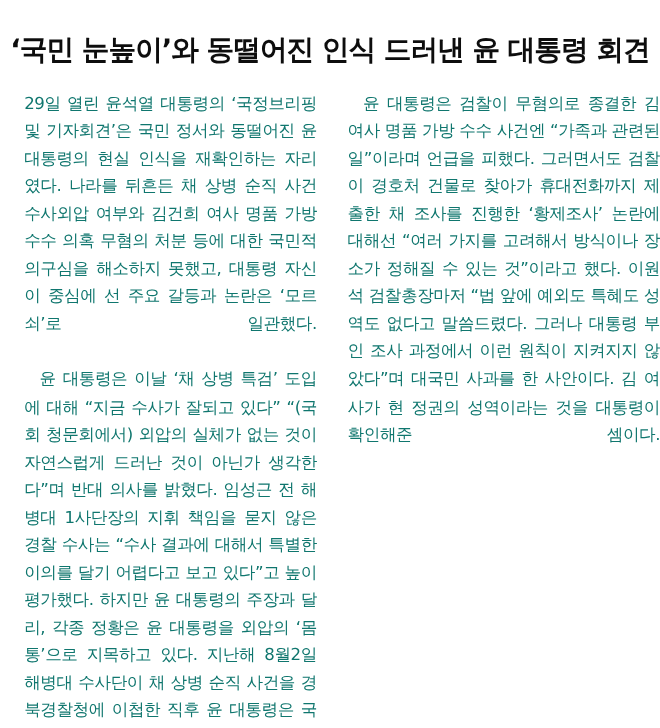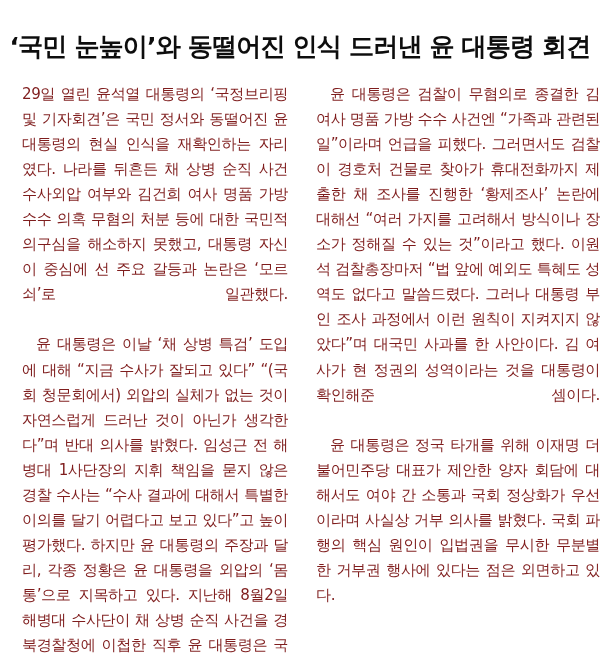--- a/index.html
+++ b/index.html
@@ -78,21 +78,21 @@
   }
 
   .para {
     font-size: 15.1px;
     line-height: 25.05px;
     text-align: justify;
     text-justify: inter-character;
     word-break: break-all;
     letter-spacing: -0.42px;
     margin: 0;
-    color: #7f1d1d;
+    color: #0f766e;
     text-indent: 14px;
     font-weight: 400;
   }
   .para.first {
     text-indent: 0;
   }
   .para + .para {
     margin-top: 0;
   }
 
@@ -114,19 +114,18 @@
 
     <div class="col col-left">
       <p class="para first">29일 열린 윤석열 대통령의 ‘국정브리핑 및 기자회견’은 국민 정서와 동떨어진 윤 대통령의 현실 인식을 재확인하는 자리였다. 나라를 뒤흔든 채 상병 순직 사건 수사외압 여부와 김건희 여사 명품 가방 수수 의혹 무혐의 처분 등에 대한 국민적 의구심을 해소하지 못했고, 대통령 자신이 중심에 선 주요 갈등과 논란은 ‘모르쇠’로 일관했다.</p>
       <p class="para">윤 대통령은 이날 ‘채 상병 특검’ 도입에 대해 “지금 수사가 잘되고 있다” “(국회 청문회에서) 외압의 실체가 없는 것이 자연스럽게 드러난 것이 아닌가 생각한다”며 반대 의사를 밝혔다. 임성근 전 해병대 1사단장의 지휘 책임을 묻지 않은 경찰 수사는 “수사 결과에 대해서 특별한 이의를 달기 어렵다고 보고 있다”고 높이 평가했다. 하지만 윤 대통령의 주장과 달리, 각종 정황은 윤 대통령을 외압의 ‘몸통’으로 지목하고 있다. 지난해 8월2일 해병대 수사단이 채 상병 순직 사건을 경북경찰청에 이첩한 직후 윤 대통령은 국방부 장관과 국방비서관, 국방부 차관과 모두 7차례 통화했다. 이날 박정훈 대령은 보직 해임되고 집단항명수괴 혐의로 입건됐으며 사건 기록은 회수됐다. 윤 대통령의 개입 의혹이 뚜렷해지는 마당에, “외압 실체가 없다”는 주장은 되레 수사 가이드라인처럼 비친다.</p>
     </div>
 
     <div class="col-gap"></div>
 
     <div class="col col-right">
       <p class="para">윤 대통령은 검찰이 무혐의로 종결한 김 여사 명품 가방 수수 사건엔 “가족과 관련된 일”이라며 언급을 피했다. 그러면서도 검찰이 경호처 건물로 찾아가 휴대전화까지 제출한 채 조사를 진행한 ‘황제조사’ 논란에 대해선 “여러 가지를 고려해서 방식이나 장소가 정해질 수 있는 것”이라고 했다. 이원석 검찰총장마저 “법 앞에 예외도 특혜도 성역도 없다고 말씀드렸다. 그러나 대통령 부인 조사 과정에서 이런 원칙이 지켜지지 않았다”며 대국민 사과를 한 사안이다. 김 여사가 현 정권의 성역이라는 것을 대통령이 확인해준 셈이다.</p>
-      <p class="para">윤 대통령은 정국 타개를 위해 이재명 더불어민주당 대표가 제안한 양자 회담에 대해서도 여야 간 소통과 국회 정상화가 우선이라며 사실상 거부 의사를 밝혔다. 국회 파행의 핵심 원인이 입법권을 무시한 무분별한 거부권 행사에 있다는 점은 외면하고 있다.</p>
 
     </div>
 
   </div>
 
 </div>
 
 </body></html>

